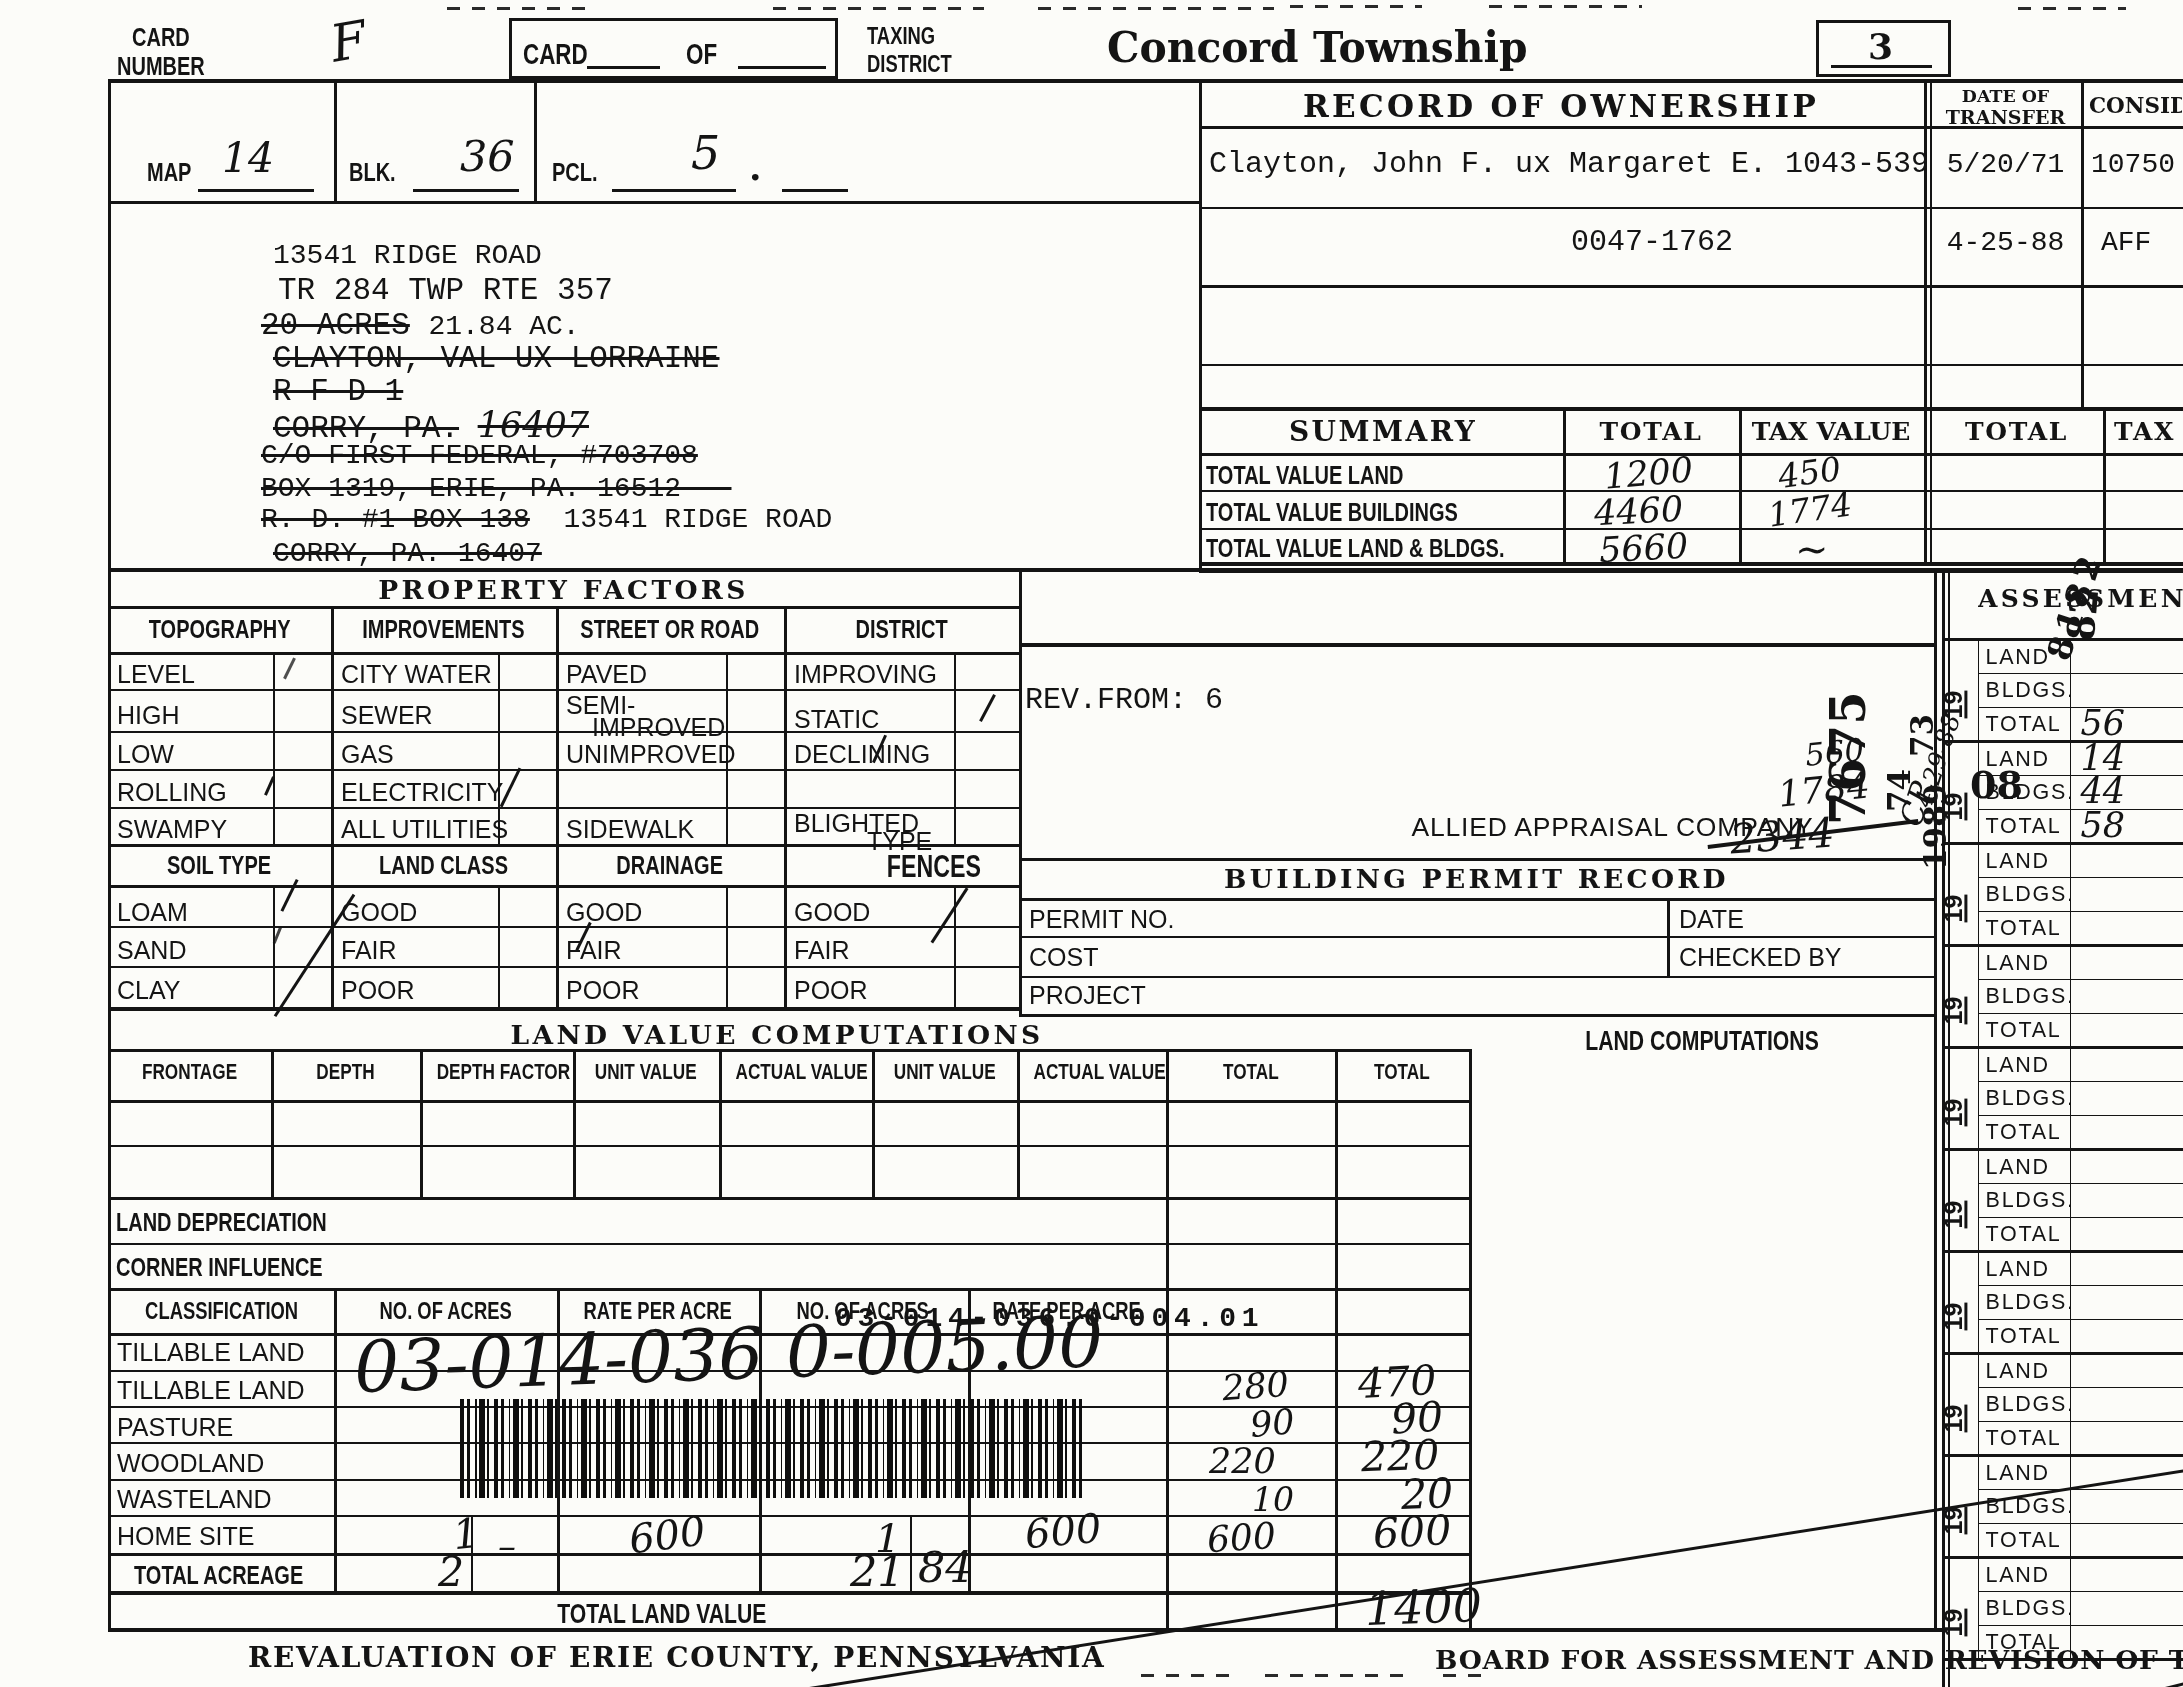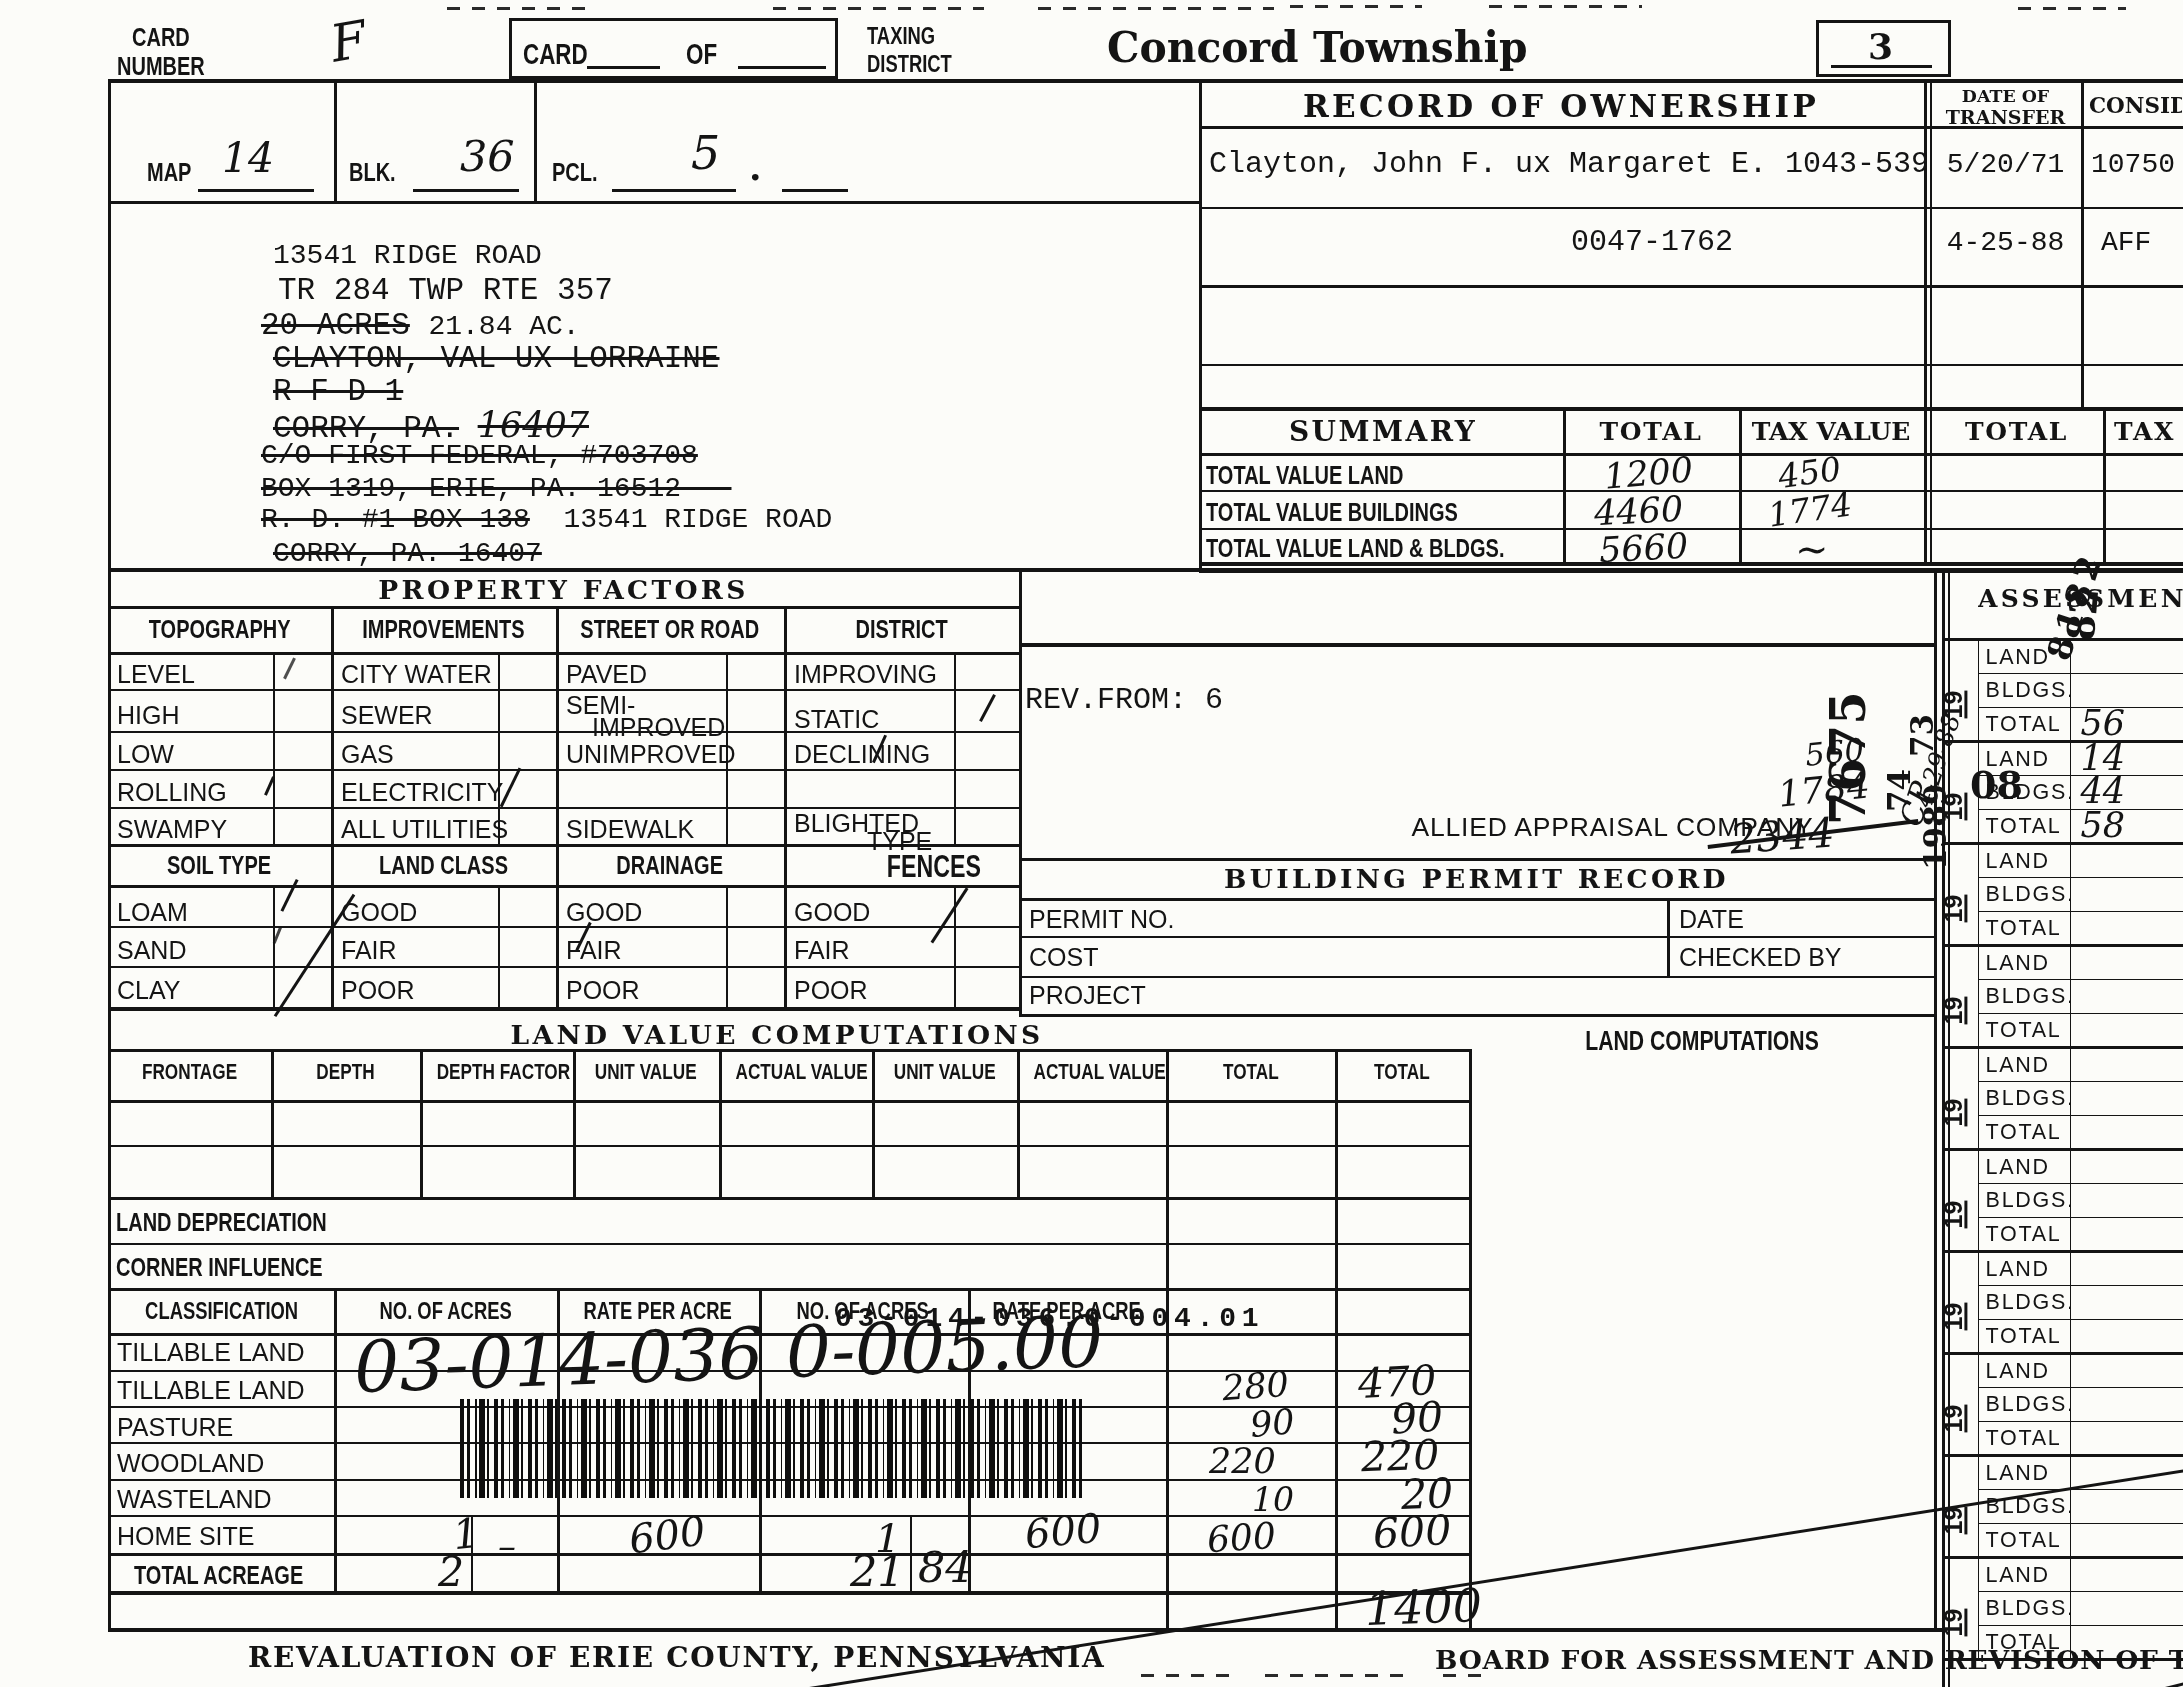--- a/index.html
+++ b/index.html
@@ -305,20 +305,21 @@
   <div class="t hw" style="left:354px;top:1313px;font-size:71px;transform:rotate(-2deg)">03-014-036 0-005.00</div>
   <div class="barcode" style="left:460px;top:1399px;width:625px;height:99px"></div>
 
   <div class="t sans" style="left:117px;top:1338px;font-size:25px">TILLABLE LAND</div>
   <div class="t sans" style="left:117px;top:1376px;font-size:25px">TILLABLE LAND</div>
   <div class="t sans" style="left:117px;top:1413px;font-size:25px">PASTURE</div>
   <div class="t sans" style="left:117px;top:1449px;font-size:25px">WOODLAND</div>
   <div class="t sans" style="left:117px;top:1485px;font-size:25px">WASTELAND</div>
   <div class="t sans" style="left:117px;top:1522px;font-size:25px">HOME SITE</div>
   <div class="t" style="left:134px;top:1560px;font-size:25px"><span class="cond">TOTAL ACREAGE</span></div>
+  <div class="t c cc" style="left:331px;top:1598px;width:662px;font-size:26.5px"><span class="cond">TOTAL LAND VALUE</span></div>
 
   <div class="t hw" style="left:1222px;top:1366px;font-size:35px;transform:rotate(-4deg)">280</div>
   <div class="t hw" style="left:1358px;top:1358px;font-size:41px;transform:rotate(-3deg)">470</div>
   <div class="t hw" style="left:1250px;top:1403px;font-size:35px;transform:rotate(-5deg)">90</div>
   <div class="t hw" style="left:1391px;top:1394px;font-size:41px;transform:rotate(-4deg)">90</div>
   <div class="t hw" style="left:1209px;top:1441px;font-size:35px">220</div>
   <div class="t hw" style="left:1361px;top:1432px;font-size:41px;transform:rotate(-2deg)">220</div>
   <div class="t hw" style="left:1252px;top:1480px;font-size:33px">10</div>
   <div class="t hw" style="left:1401px;top:1470px;font-size:41px;transform:rotate(-2deg)">20</div>
   <div class="t hw" style="left:453px;top:1510px;font-size:41px;transform:rotate(-6deg)">1</div>

